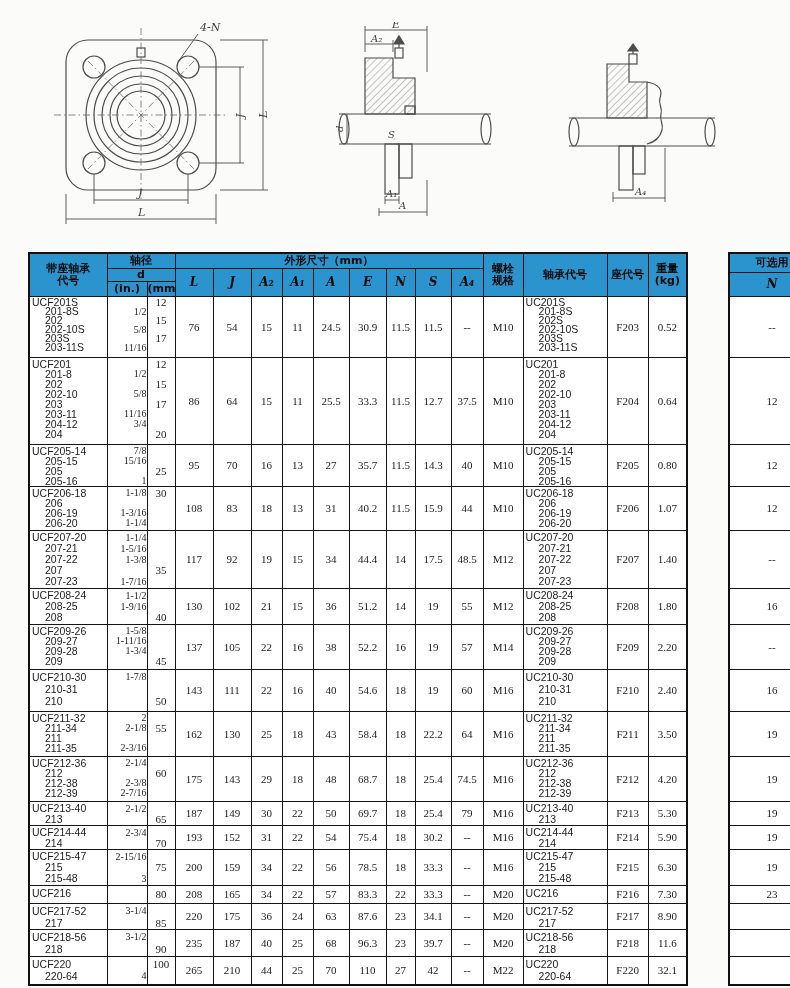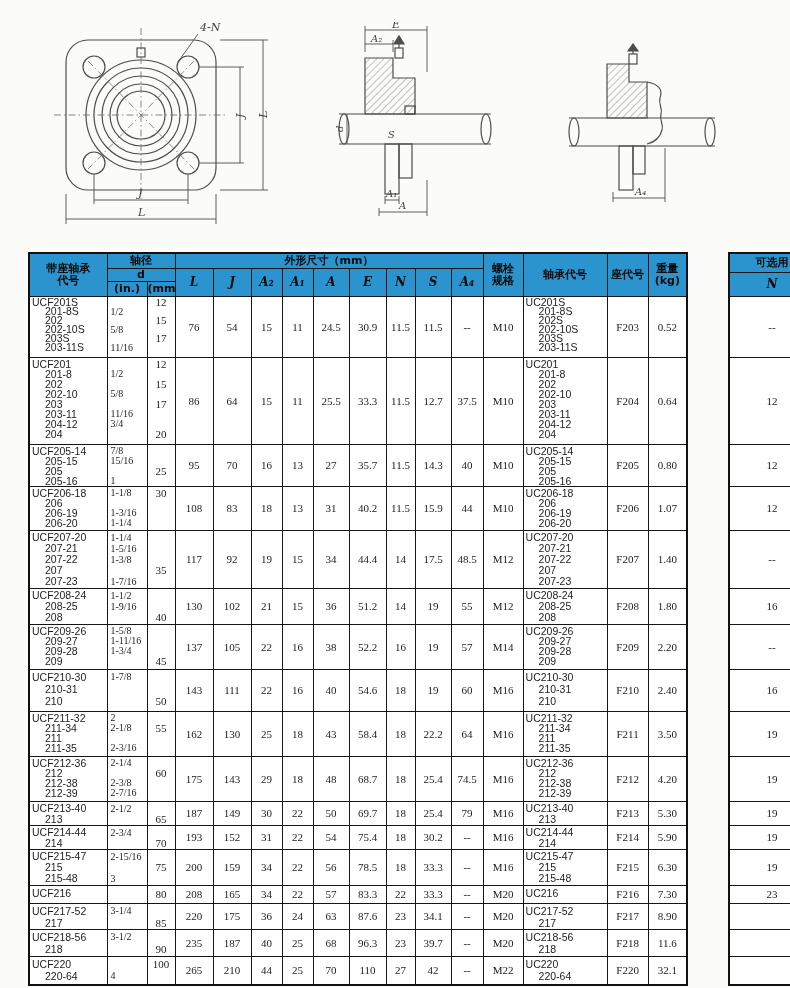--- a/index.html
+++ b/index.html
@@ -31,21 +31,21 @@
     font-weight:bold;font-size:11px;line-height:12px;
     white-space:pre-line;text-align:center;
   }
   thead th.dimletter{font-family:"DejaVu Serif",serif;font-size:12px;font-style:italic;}
   td{font-size:11px;text-align:center;vertical-align:middle;
      font-family:"Liberation Serif",serif;color:#1c1c1c;}
   td.codes{font-family:"Liberation Sans",sans-serif;font-size:10.5px;
      text-align:left;vertical-align:top;padding:1px 0 0 2px;white-space:nowrap;}
   td.codes .ind{padding-left:13px;}
   td.lines{vertical-align:top;padding-top:1px;}
-  td.lines.incol{text-align:left;padding-left:3px;font-size:10px;white-space:nowrap;}
+  td.lines.incol{text-align:right;padding-left:3px;font-size:10px;white-space:nowrap;}
   td.lines.mmcol{font-size:11px;}
 </style>
 </head>
 <body>
 
 <div class="page">
 
   <svg class="drawing" style="left:48px;top:18px;" width="235" height="225" viewBox="0 0 235 225">
     <defs>
       <pattern id="hatch" width="5" height="5" patternTransform="rotate(45)" patternUnits="userSpaceOnUse">

